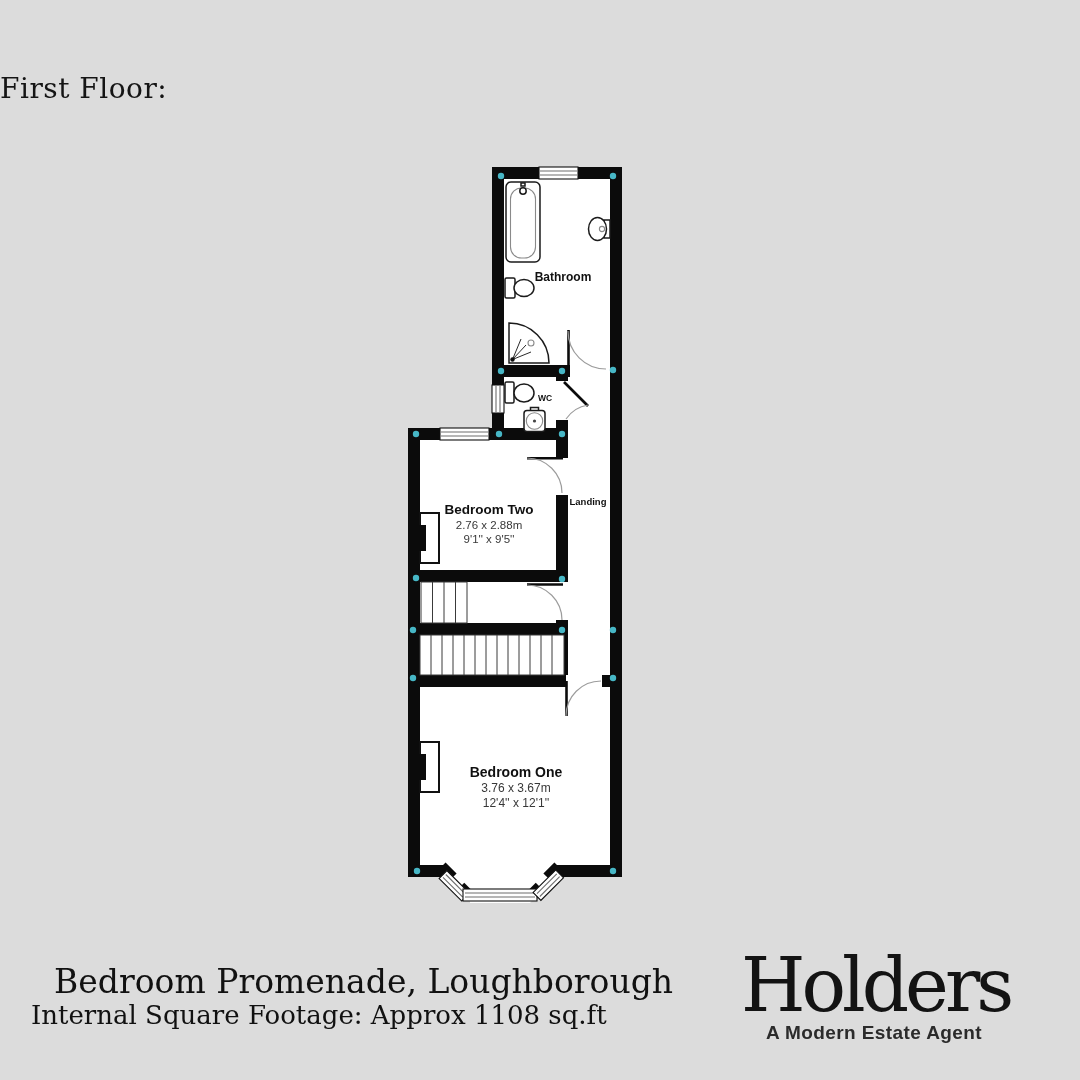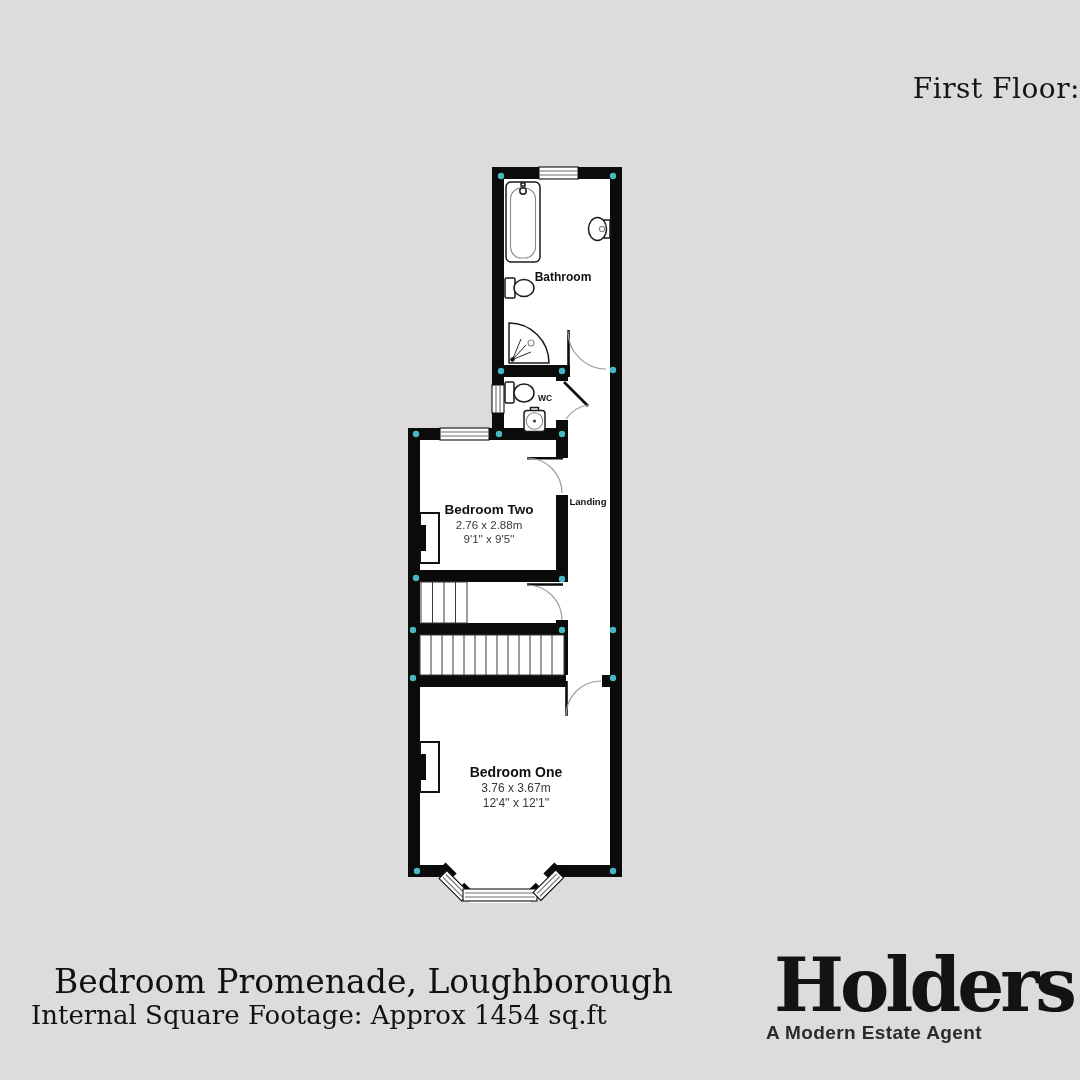--- a/index.html
+++ b/index.html
@@ -2,21 +2,21 @@
 <html><head>
 <meta charset="utf-8">
 <style>
   html,body{margin:0;padding:0;}
   body{
     --bg:#dcdcdc; --wall:#0b0b0b; --dot:#47b7c6;
     width:1080px;height:1080px;position:relative;background:var(--bg);
     font-family:"Liberation Sans",sans-serif;overflow:hidden;
   }
   .title{
-    position:absolute;top:72px;left:0;width:1080px;text-align:right;
+    position:absolute;top:72px;left:0;width:1080px;text-align:left;
     font-family:"DejaVu Serif",serif;font-size:28px;color:#151515;letter-spacing:.5px;
   }
   .plan{position:absolute;left:0;top:0;}
   .wall{fill:var(--wall);}
   .floor{fill:#ffffff;}
   .dot{fill:var(--dot);}
   .win{fill:#ffffff;stroke:#111;stroke-width:1.1;}
   .win-line{stroke:#6e6e6e;stroke-width:1.1;fill:none;}
   .door-leaf{stroke:#0b0b0b;stroke-width:2.6;fill:none;}
   .door-arc{fill:none;stroke:#9c9c9c;stroke-width:1.2;}
@@ -29,22 +29,22 @@
   .room-dim{font-family:"Liberation Sans",sans-serif;font-weight:400;fill:#383838;text-anchor:middle;}
   .addr{
     position:absolute;left:54px;top:962px;
     font-family:"DejaVu Serif",serif;font-size:33px;color:#111;white-space:nowrap;
   }
   .sqft{
     position:absolute;left:31px;top:1000px;
     font-family:"DejaVu Serif",serif;font-size:26px;color:#111;white-space:nowrap;
   }
   .logo{
-    position:absolute;left:774px;top:948px;width:300px;
-    font-family:"DejaVu Serif",serif;font-weight:700;font-size:74px;line-height:74px;
+    position:absolute;left:741px;top:948px;width:300px;
+    font-family:"DejaVu Serif",serif;font-weight:400;font-size:74px;line-height:74px;
     letter-spacing:-4px;color:#131313;white-space:nowrap;
   }
   .tagline{
     position:absolute;left:766px;top:1022px;
     font-family:"Liberation Sans",sans-serif;font-weight:700;font-size:19px;
     letter-spacing:.4px;color:#2b2b2b;white-space:nowrap;
   }
 </style>
 </head>
 <body style="--bg: #dcdcdc; --wall: #0b0b0b; --dot: #47b7c6;">
@@ -232,15 +232,15 @@
   <text class="room-label" x="588" y="505" font-size="9.5">Landing</text>
   <text class="room-label" x="489" y="514" font-size="13.5">Bedroom Two</text>
   <text class="room-dim" x="489" y="529" font-size="11.5">2.76 x 2.88m</text>
   <text class="room-dim" x="489" y="543" font-size="11.5">9'1'' x 9'5''</text>
   <text class="room-label" x="516" y="777" font-size="14">Bedroom One</text>
   <text class="room-dim" x="516" y="792" font-size="12">3.76 x 3.67m</text>
   <text class="room-dim" x="516" y="807" font-size="12">12'4'' x 12'1''</text>
 </svg>
 
 <div class="addr">Bedroom Promenade, Loughborough</div>
-<div class="sqft">Internal Square Footage: Approx 1454 sq.ft</div>
+<div class="sqft">Internal Square Footage: Approx 1108 sq.ft</div>
 <div class="logo">Holders</div>
 <div class="tagline">A Modern Estate Agent</div>
 
 </body></html>

